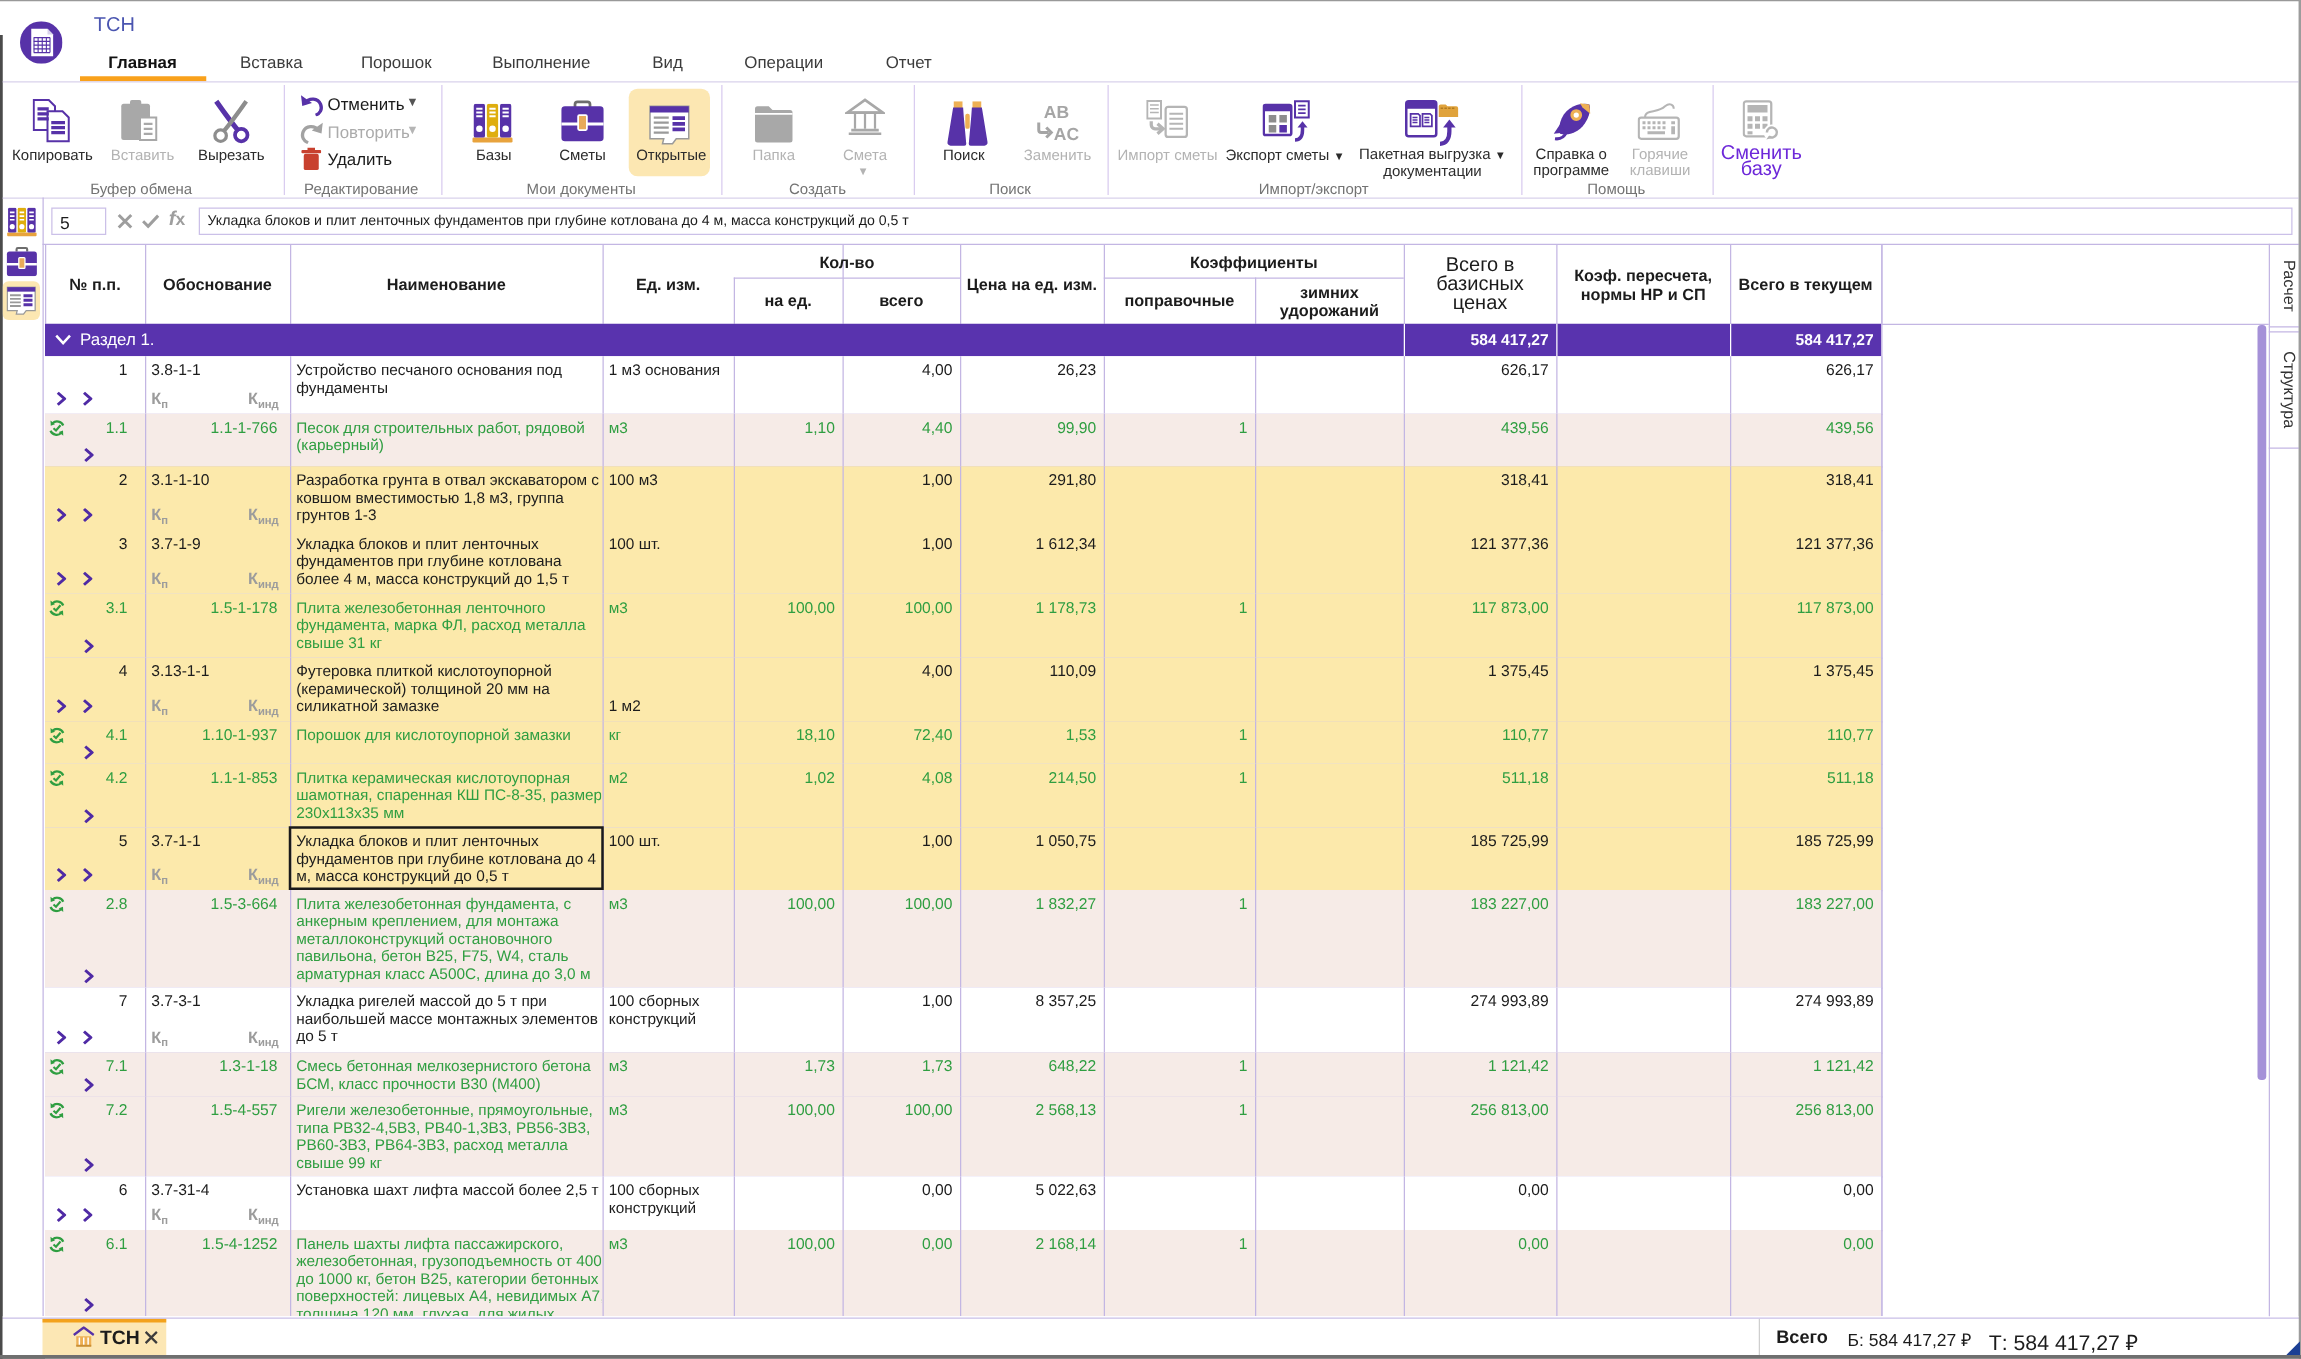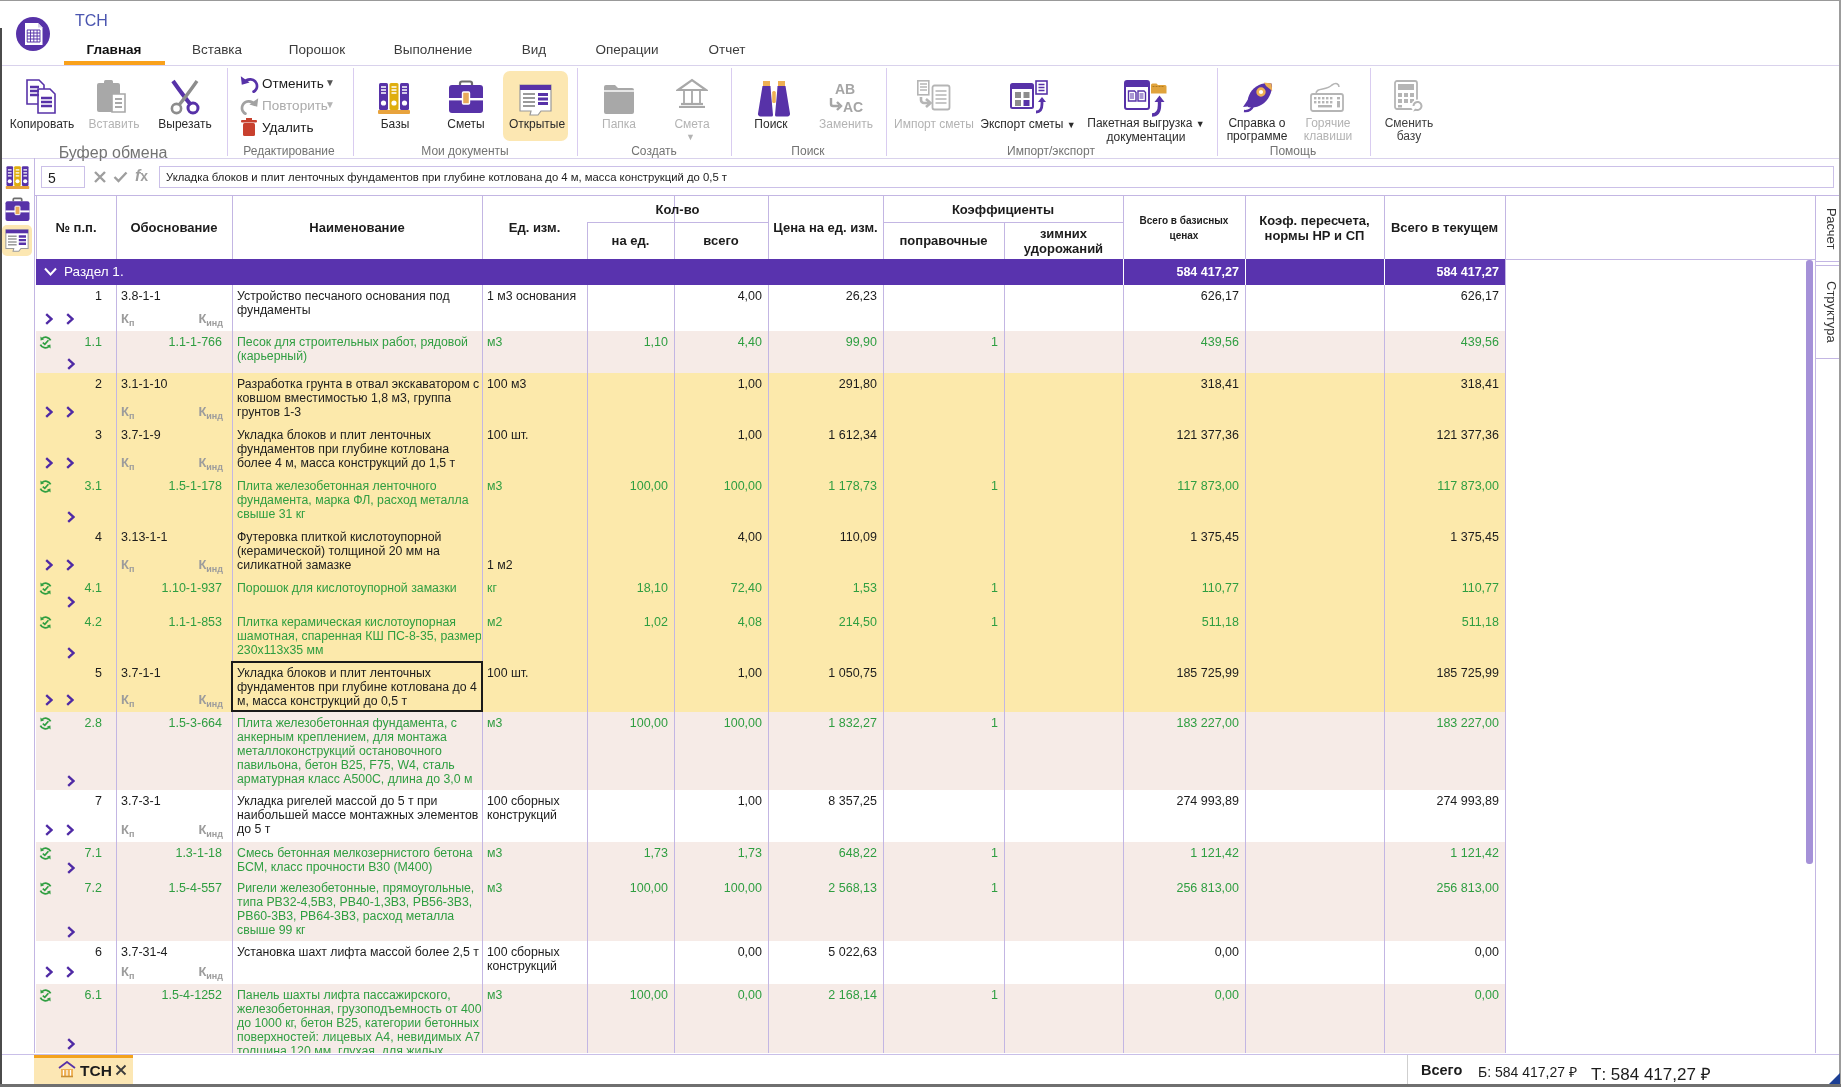--- a/index.html
+++ b/index.html
@@ -33,21 +33,21 @@
 <div class="a" style="left:64px;top:61px;width:101px;height:4px;background:#f9a11b"></div>
 <div class="a" style="left:0;top:65px;width:1841px;height:1px;background:#d9d2ec"></div>
 <div class="a" style="left:0;top:158px;width:1841px;height:1px;background:#d9d2ec"></div>
 <div class="a" style="left:227px;top:68px;width:1px;height:88px;background:#d9ccf0"></div>
 <div class="a" style="left:353px;top:68px;width:1px;height:88px;background:#d9ccf0"></div>
 <div class="a" style="left:577px;top:68px;width:1px;height:88px;background:#d9ccf0"></div>
 <div class="a" style="left:731px;top:68px;width:1px;height:88px;background:#d9ccf0"></div>
 <div class="a" style="left:886px;top:68px;width:1px;height:88px;background:#d9ccf0"></div>
 <div class="a" style="left:1217px;top:68px;width:1px;height:88px;background:#d9ccf0"></div>
 <div class="a" style="left:1370px;top:68px;width:1px;height:88px;background:#d9ccf0"></div>
-<div class="a" style="left:23px;top:144px;width:180px;text-align:center;font-size:16px;color:#737373">Буфер обмена</div>
+<div class="a" style="left:23px;top:144px;width:180px;text-align:center;font-size:12px;color:#737373">Буфер обмена</div>
 <div class="a" style="left:199px;top:144px;width:180px;text-align:center;font-size:12px;color:#737373">Редактирование</div>
 <div class="a" style="left:375px;top:144px;width:180px;text-align:center;font-size:12px;color:#737373">Мои документы</div>
 <div class="a" style="left:564px;top:144px;width:180px;text-align:center;font-size:12px;color:#737373">Создать</div>
 <div class="a" style="left:718px;top:144px;width:180px;text-align:center;font-size:12px;color:#737373">Поиск</div>
 <div class="a" style="left:961px;top:144px;width:180px;text-align:center;font-size:12px;color:#737373">Импорт/экспорт</div>
 <div class="a" style="left:1203px;top:144px;width:180px;text-align:center;font-size:12px;color:#737373">Помощь</div>
 <svg class="a" style="left:26px;top:79px" width="34" height="36" viewBox="0 0 34 36">
     <g stroke="#5732a8" stroke-width="1.6" fill="#fff">
       <path d="M1 1 h12 l5 5 v19 h-17 z"></path>
       <path d="M12 10 h12 l5 5 v19 h-17 z"></path>
@@ -236,21 +236,21 @@
       <rect x="16" y="13" width="4" height="4"></rect>
       <rect x="4" y="19" width="4" height="4"></rect>
       <rect x="10" y="19" width="4" height="4"></rect>
       <rect x="16" y="19" width="4" height="4"></rect>
       <rect x="4" y="25" width="4" height="2.5"></rect>
     </g>
     <circle cx="23.5" cy="26" r="6.5" fill="#fff"></circle>
     <path d="M19.5 26 a4 4 0 1 1 1.6 3.2" stroke="#b5b5b5" stroke-width="2" fill="none"></path>
     <path d="M19 31.5 l2 -2.8 3 1.6" fill="#b5b5b5"></path>
   </svg>
-<div class="a" style="left:1349px;top:117px;width:120px;text-align:center;font-size:12px;line-height:12.8px;color:#404040">Сменить<br>базу</div>
+<div class="a" style="left:1349px;top:117px;width:120px;text-align:center;font-size:16px;line-height:12.8px;color:#6d28d9">Сменить<br>базу</div>
 <div class="a" style="left:34px;top:158px;width:1px;height:895px;background:#c3b6e3"></div>
 <div class="a" style="left:41px;top:166px;width:44px;height:22px;border:1px solid #cbc0e8"></div>
 <div class="a" style="left:48px;top:170px;font-size:14px;color:#1c1c1c">5</div>
 <svg class="a" style="left:93px;top:170px" width="14" height="14" viewBox="0 0 14 14">
     <path d="M2 2 L12 12 M12 2 L2 12" stroke="#9e9e9e" stroke-width="2.4"></path>
   </svg>
 <svg class="a" style="left:113px;top:171px" width="15" height="12" viewBox="0 0 15 12">
     <path d="M1.5 6 L5.5 10 L13.5 1.5" stroke="#9e9e9e" stroke-width="2.4" fill="none"></path>
   </svg>
 <div class="a" style="left:135px;top:167px;font-size:16px;font-weight:bold;color:#9e9e9e;font-style:italic">f<span style="font-style:normal;font-size:14px">x</span></div>
@@ -305,21 +305,21 @@
 <div class="a" style="left:116px;top:196px;width:116px;height:63px;display:flex;align-items:center;justify-content:center;text-align:center;font-size:13px;line-height:15px;font-weight:bold;color:#1c1c1c">Обоснование</div>
 <div class="a" style="left:232px;top:196px;width:250px;height:63px;display:flex;align-items:center;justify-content:center;text-align:center;font-size:13px;line-height:15px;font-weight:bold;color:#1c1c1c">Наименование</div>
 <div class="a" style="left:482px;top:196px;width:105px;height:63px;display:flex;align-items:center;justify-content:center;text-align:center;font-size:13px;line-height:15px;font-weight:bold;color:#1c1c1c">Ед. изм.</div>
 <div class="a" style="left:587px;top:196px;width:181px;height:26px;display:flex;align-items:center;justify-content:center;text-align:center;font-size:13px;line-height:15px;font-weight:bold;color:#1c1c1c">Кол-во</div>
 <div class="a" style="left:587px;top:222px;width:87px;height:37px;display:flex;align-items:center;justify-content:center;text-align:center;font-size:13px;line-height:15px;font-weight:bold;color:#1c1c1c">на ед.</div>
 <div class="a" style="left:674px;top:222px;width:94px;height:37px;display:flex;align-items:center;justify-content:center;text-align:center;font-size:13px;line-height:15px;font-weight:bold;color:#1c1c1c">всего</div>
 <div class="a" style="left:768px;top:196px;width:115px;height:63px;display:flex;align-items:center;justify-content:center;text-align:center;font-size:13px;line-height:15px;font-weight:bold;color:#1c1c1c">Цена на ед. изм.</div>
 <div class="a" style="left:883px;top:196px;width:240px;height:26px;display:flex;align-items:center;justify-content:center;text-align:center;font-size:13px;line-height:15px;font-weight:bold;color:#1c1c1c">Коэффициенты</div>
 <div class="a" style="left:883px;top:222px;width:121px;height:37px;display:flex;align-items:center;justify-content:center;text-align:center;font-size:13px;line-height:15px;font-weight:bold;color:#1c1c1c">поправочные</div>
 <div class="a" style="left:1004px;top:222px;width:119px;height:37px;display:flex;align-items:center;justify-content:center;text-align:center;font-size:13px;line-height:15px;font-weight:bold;color:#1c1c1c">зимних<br>удорожаний</div>
-<div class="a" style="left:1123px;top:196px;width:122px;height:63px;display:flex;align-items:center;justify-content:center;text-align:center;font-size:10px;line-height:15px;font-weight:bold;color:#1c1c1c">Всего в базисных<br>ценах</div>
+<div class="a" style="left:1123px;top:196px;width:122px;height:63px;display:flex;align-items:center;justify-content:center;text-align:center;font-size:16px;line-height:15px;font-weight:normal;color:#1c1c1c">Всего в базисных<br>ценах</div>
 <div class="a" style="left:1245px;top:196px;width:139px;height:63px;display:flex;align-items:center;justify-content:center;text-align:center;font-size:13px;line-height:15px;font-weight:bold;color:#1c1c1c">Коэф. пересчета,<br>нормы НР и СП</div>
 <div class="a" style="left:1384px;top:196px;width:121px;height:63px;display:flex;align-items:center;justify-content:center;text-align:center;font-size:13px;line-height:15px;font-weight:bold;color:#1c1c1c">Всего в текущем</div>
 <div class="a" style="left:36px;top:259px;width:1469px;height:26px;background:#5933ae"></div>
 <div class="a" style="left:1123px;top:259px;width:1px;height:26px;background:#fff"></div>
 <div class="a" style="left:1245px;top:259px;width:1px;height:26px;background:#fff"></div>
 <div class="a" style="left:1384px;top:259px;width:1px;height:26px;background:#fff"></div>
 <svg class="a" style="left:44px;top:267px" width="13" height="9" viewBox="0 0 13 9">
     <path d="M1 1.5 L6.5 7.5 L12 1.5" stroke="#fff" stroke-width="2" fill="none"></path>
   </svg>
 <div class="a" style="left:64px;top:264px;font-size:13.5px;color:#fff">Раздел 1.</div>

